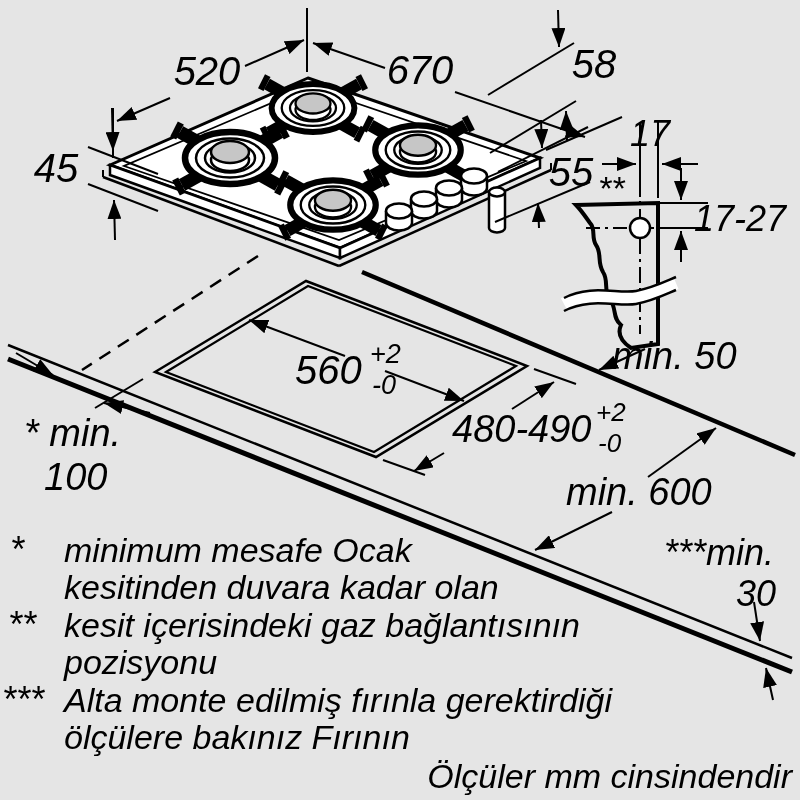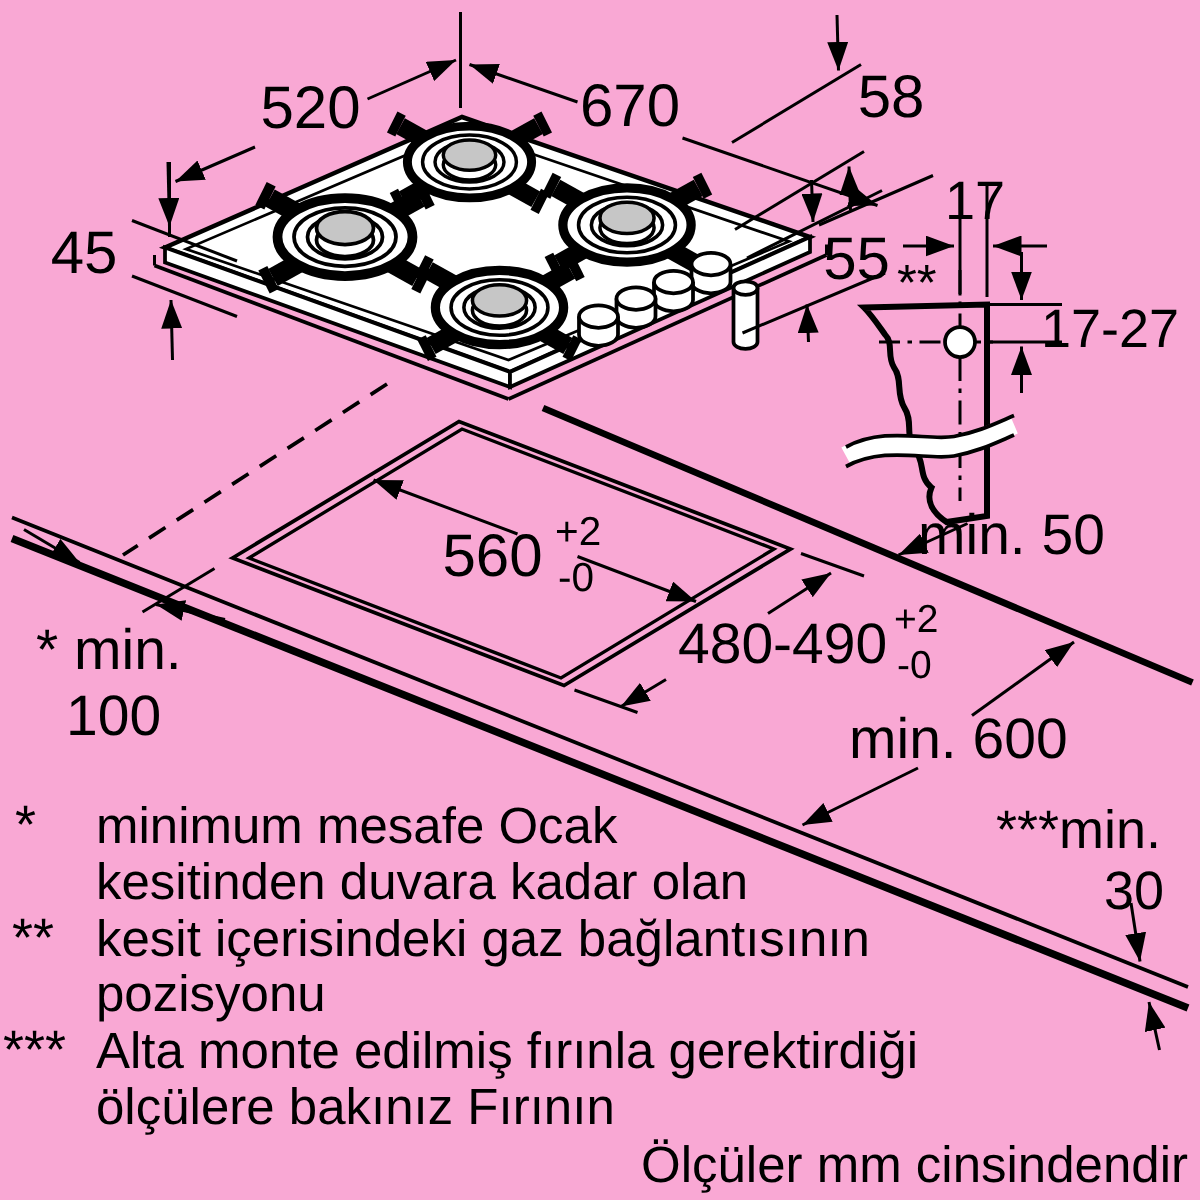--- a/index.html
+++ b/index.html
@@ -1,17 +1,17 @@
 <!DOCTYPE html>
 <html><head>
 <meta charset="utf-8">
 <style>
   html,body{margin:0;padding:0;background:#fff;}
-  .page{width:800px;height:800px;background:#f9a8d4;position:relative;overflow:hidden;
-        font-family:"Liberation Sans", sans-serif;}
+  .page{width:800px;height:800px;background:#e5e5e5;position:relative;overflow:hidden;
+        font-family:"Liberation Sans", sans-serif;font-style:italic;}
   svg{display:block;}
   text{fill:#000;font-family:"Liberation Sans", sans-serif;}
   .ink{stroke:#000;fill:none;}
 </style>
 </head>
 <body>
 
 <div class="page">
 <svg width="800" height="800" viewBox="0 0 800 800">
   <defs>

